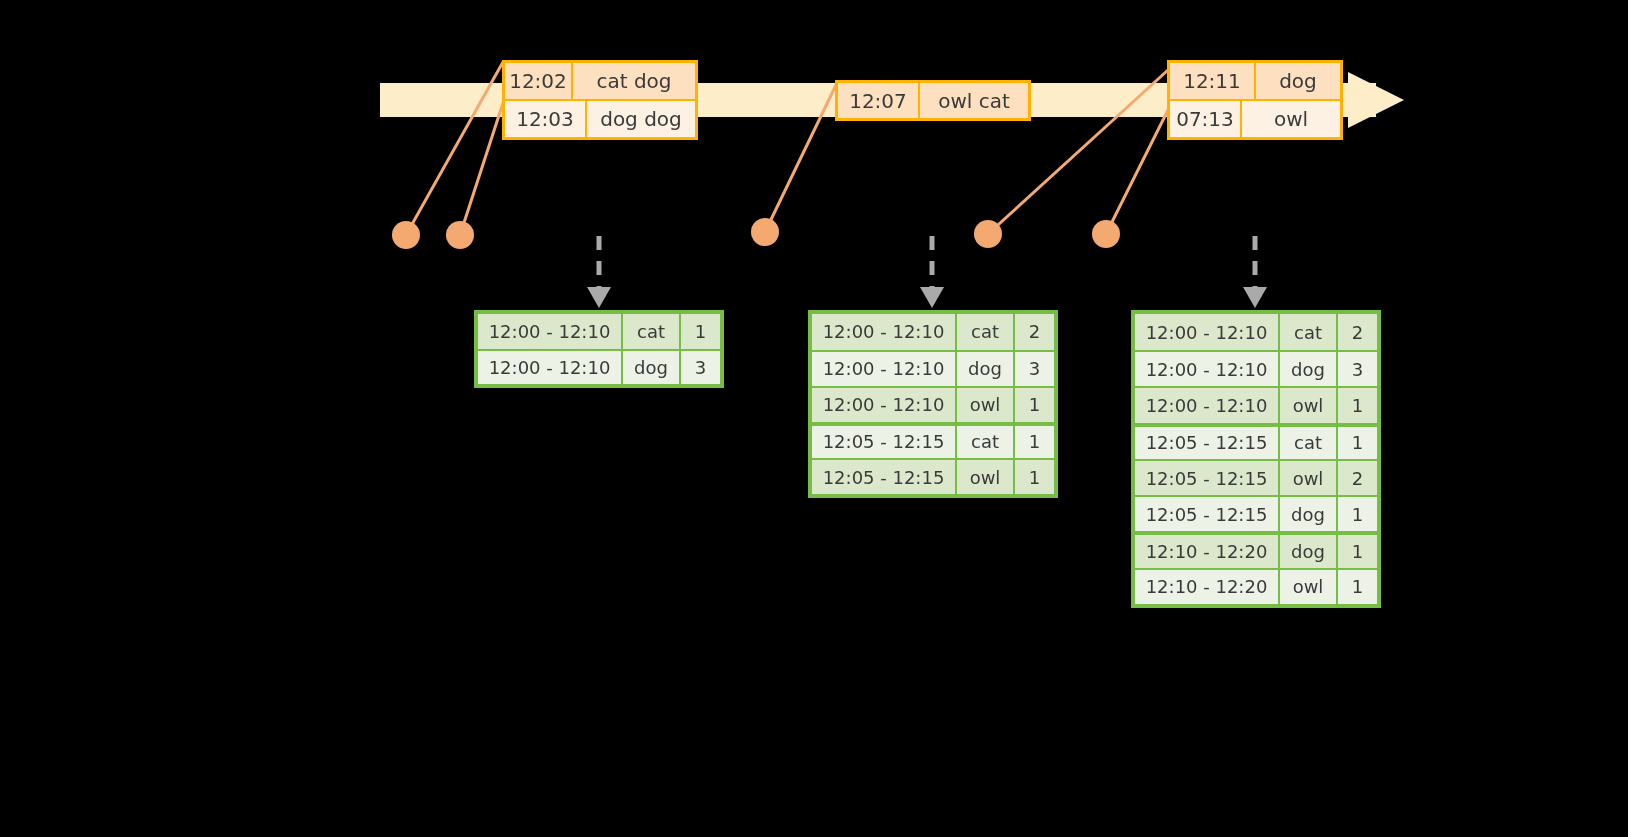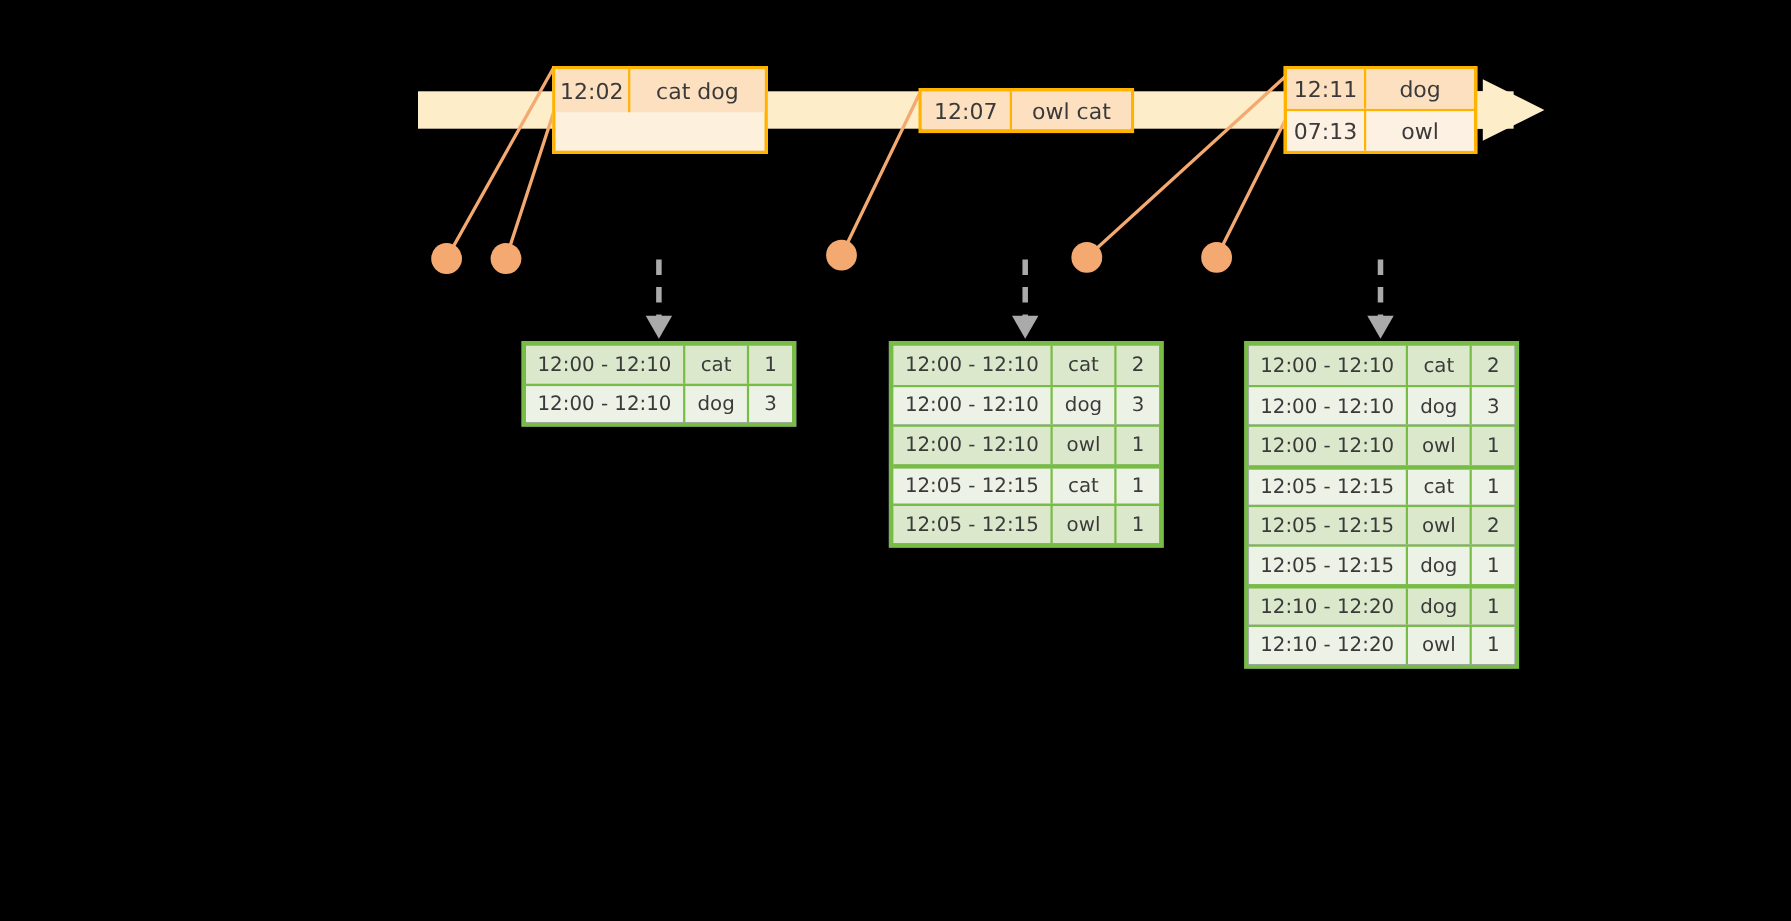--- a/index.html
+++ b/index.html
@@ -155,32 +155,36 @@
       <polygon points="920,287 944,287 932,308"></polygon>
       <polygon points="1243,287 1267,287 1255,308"></polygon>
     </g>
   </svg>
 
   <div class="event-box" style="left:502px; top:60px; width:196px; height:80px;">
     <div class="event-row shade-a">
       <div class="event-time" style="width:68px;">12:02</div>
       <div class="event-words">cat dog</div>
     </div>
+    <div class="event-row shade-b">
+      <div class="event-time" style="width:82px;">12:03</div>
+      <div class="event-words">dog dog</div>
+    </div>
   </div>
 
   <div class="event-box" style="left:835px; top:80px; width:196px; height:41px;">
     <div class="event-row shade-a">
       <div class="event-time" style="width:82px;">12:07</div>
       <div class="event-words">owl cat</div>
     </div>
   </div>
 
   <div class="event-box" style="left:1167px; top:60px; width:176px; height:80px;">
     <div class="event-row shade-a">
-      <div class="event-time" style="width:72px;">12:11</div>
+      <div class="event-time" style="width:86px;">12:11</div>
       <div class="event-words">dog</div>
     </div>
     <div class="event-row shade-b">
       <div class="event-time" style="width:72px;">07:13</div>
       <div class="event-words">owl</div>
     </div>
   </div>
 
   <div class="result-table" style="left:474px; top:310px; width:250px; height:78px;">
       <div class="res-row shade-a">

